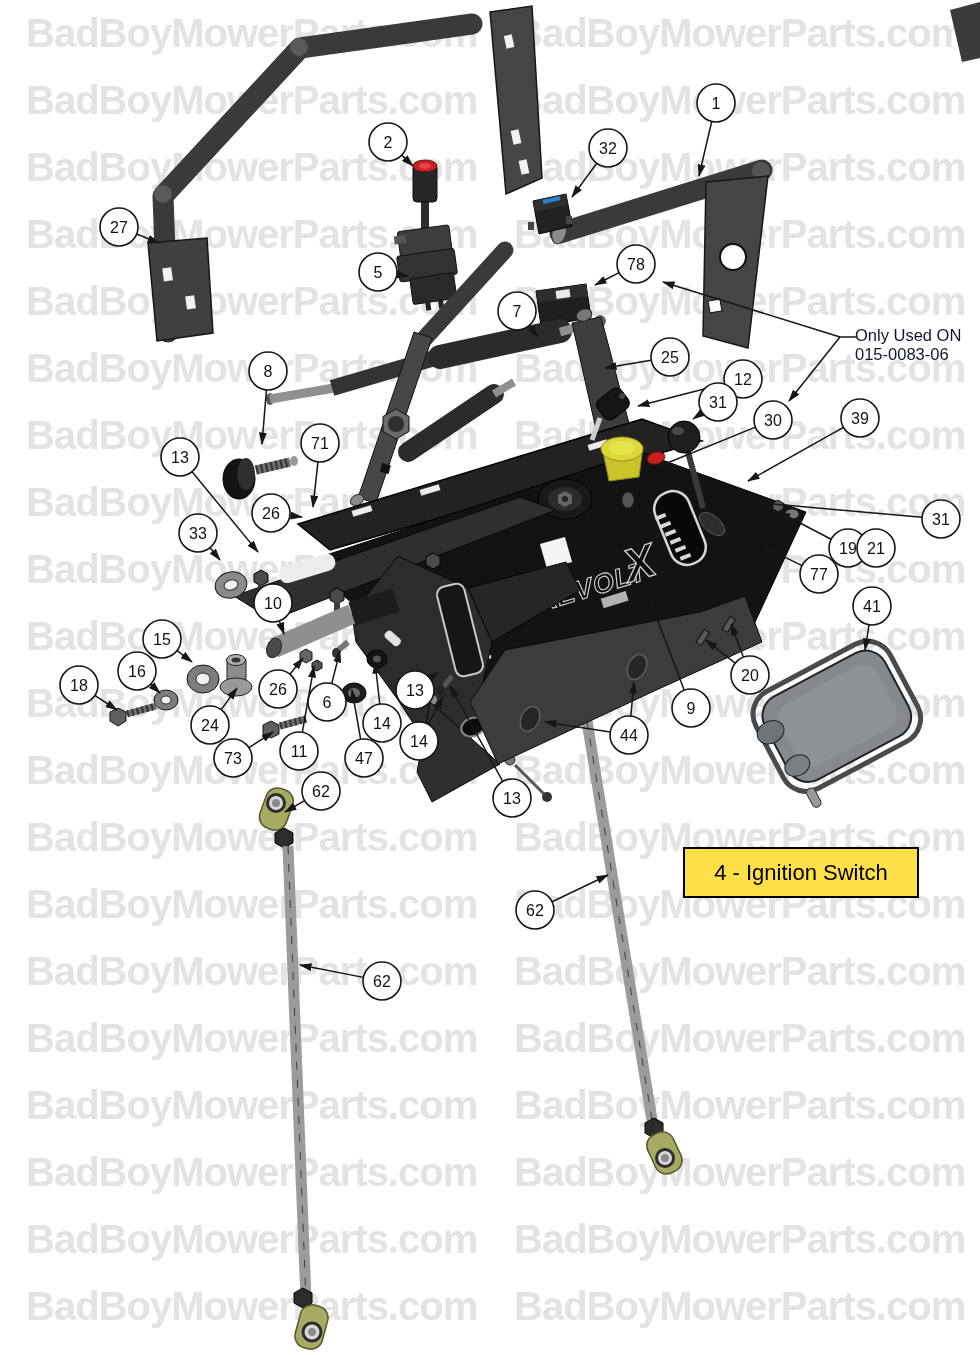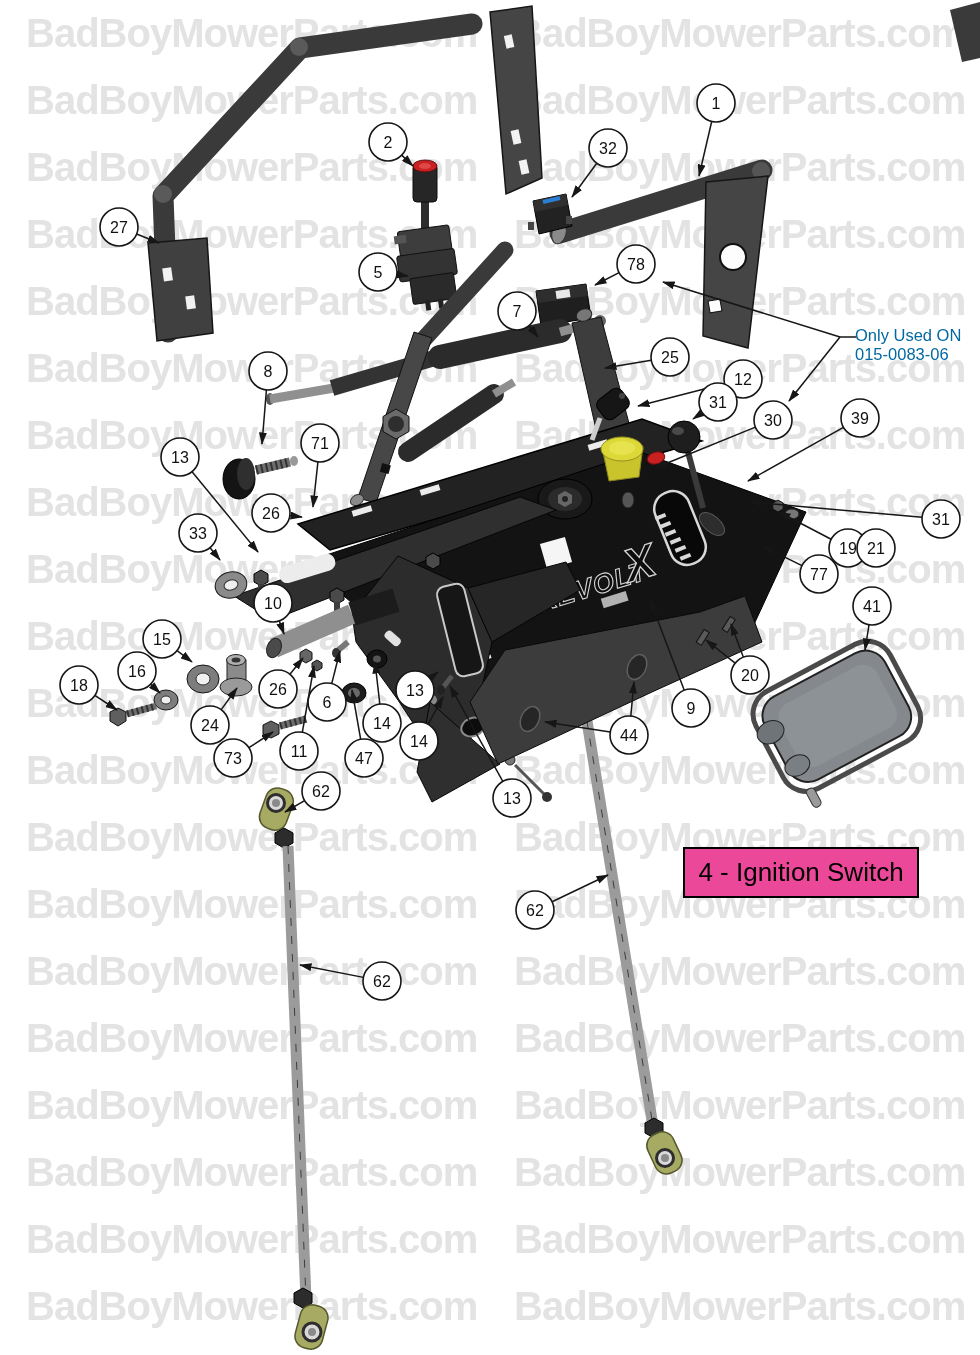--- a/index.html
+++ b/index.html
@@ -2,24 +2,24 @@
 <html><head>
 <meta charset="utf-8">
 <style>
   html,body{margin:0;padding:0;background:#fff;}
   .stage{position:relative;width:980px;height:1355px;background:#ffffff;overflow:hidden;
          font-family:"Liberation Sans",sans-serif;}
   .watermark-layer{position:absolute;inset:0;z-index:0;}
   .watermark-layer span{position:absolute;font-weight:bold;font-size:40px;letter-spacing:-1px;
          white-space:nowrap;user-select:none;}
   svg.art{position:absolute;left:0;top:0;z-index:1;}
-  .note{position:absolute;left:855px;top:326px;z-index:2;font-size:16.5px;line-height:19px;color:#0369a1;}
+  .note{position:absolute;left:855px;top:326px;z-index:2;font-size:16.5px;line-height:19px;color:#0f172a;}
   .label-box{position:absolute;left:683px;top:847px;width:232px;height:47px;z-index:2;
-         border:2px solid #000;background:#ec4899;display:flex;align-items:center;justify-content:center;
-         font-size:26px;color:#000;}
+         border:2px solid #000;background:#fde047;display:flex;align-items:center;justify-content:center;
+         font-size:22px;color:#000;}
   .co-circle{fill:#fff;stroke:#161616;stroke-width:1.6px;}
   .co-num{font-family:"Liberation Sans",sans-serif;font-size:16px;fill:#111;}
   .leader{stroke:#161616;stroke-width:1.5px;fill:none;}
 </style>
 </head>
 <body>
 
 <div class="stage">
   <div class="watermark-layer" id="wm">
       <span style="left: 26px; top: 11px; color: rgb(227, 227, 227);">BadBoyMowerParts.com</span>

